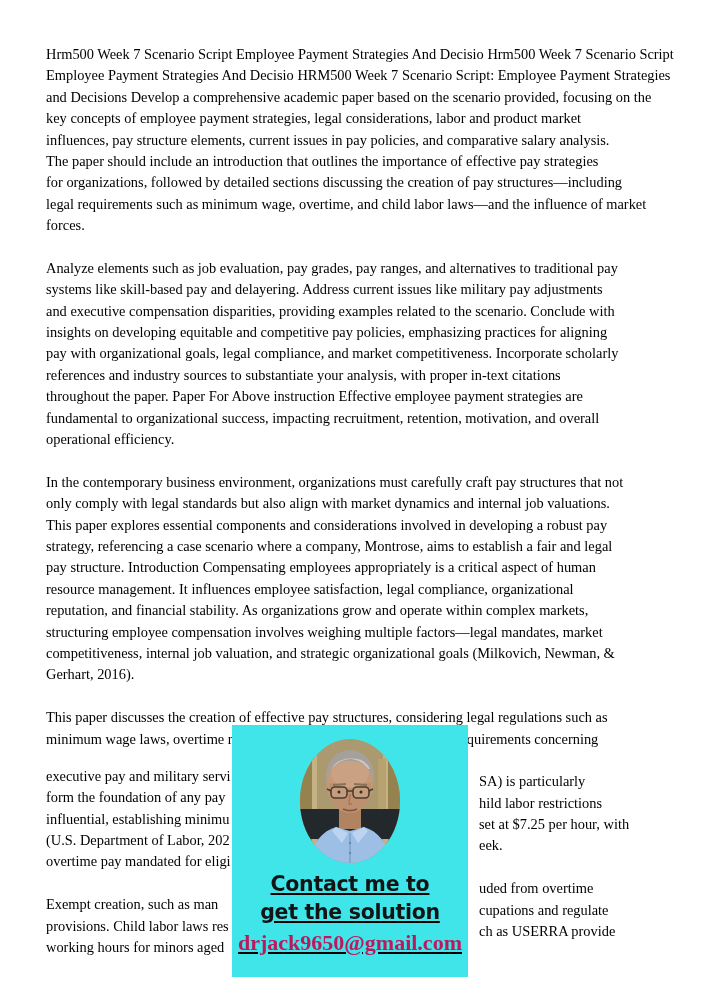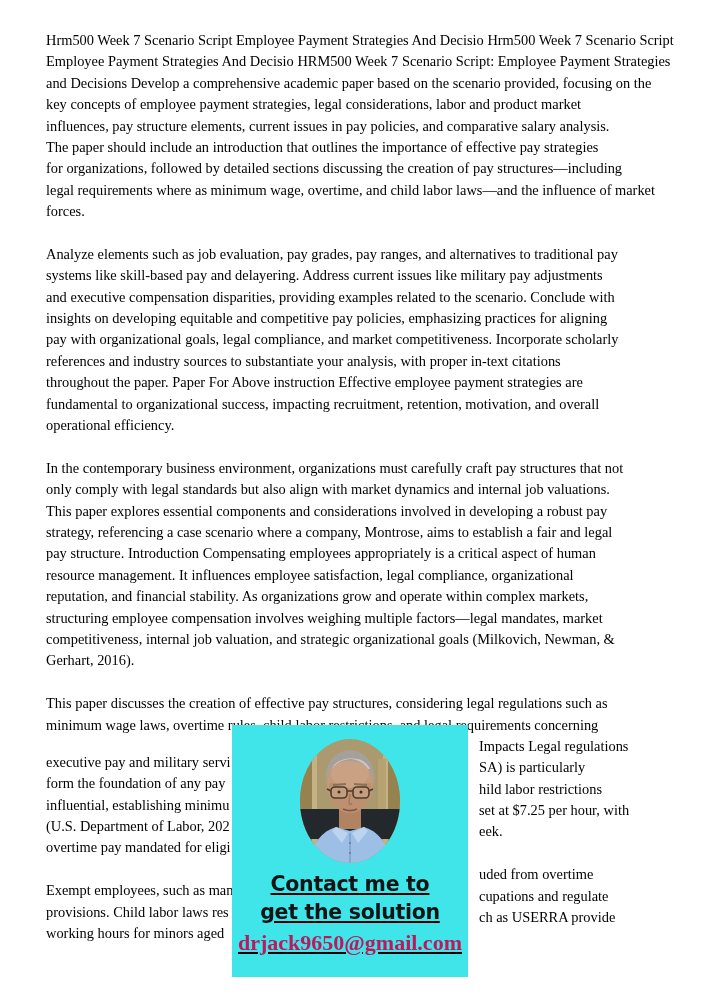--- a/index.html
+++ b/index.html
@@ -9,21 +9,21 @@
     position:relative;
     width:708px;
     height:1000px;
     background:#ffffff;
     overflow:hidden;
   }
 
   .doc {
     position:absolute;
     left:46px;
-    top:30px;
+    top:44px;
     width:640px;
     font-family:"Liberation Serif", serif;
     font-size:14.4px;
     line-height:21.4px;
     color:#000000;
     white-space:nowrap;
     z-index:1;
   }
   .paragraph { margin:0 0 21.4px 0; }
   .line { position:relative; height:21.4px; }
@@ -74,21 +74,21 @@
 
   <div class="doc">
       <div class="paragraph">
         <div class="line">Hrm500 Week 7 Scenario Script Employee Payment Strategies And Decisio Hrm500 Week 7 Scenario Script</div>
         <div class="line">Employee Payment Strategies And Decisio HRM500 Week 7 Scenario Script: Employee Payment Strategies</div>
         <div class="line">and Decisions Develop a comprehensive academic paper based on the scenario provided, focusing on the</div>
         <div class="line">key concepts of employee payment strategies, legal considerations, labor and product market</div>
         <div class="line">influences, pay structure elements, current issues in pay policies, and comparative salary analysis.</div>
         <div class="line">The paper should include an introduction that outlines the importance of effective pay strategies</div>
         <div class="line">for organizations, followed by detailed sections discussing the creation of pay structures—including</div>
-        <div class="line">legal requirements where as minimum wage, overtime, and child labor laws—and the influence of market</div>
+        <div class="line">legal requirements such as minimum wage, overtime, and child labor laws—and the influence of market</div>
         <div class="line">forces.</div>
       </div>
       <div class="paragraph">
         <div class="line">Analyze elements such as job evaluation, pay grades, pay ranges, and alternatives to traditional pay</div>
         <div class="line">systems like skill-based pay and delayering. Address current issues like military pay adjustments</div>
         <div class="line">and executive compensation disparities, providing examples related to the scenario. Conclude with</div>
         <div class="line">insights on developing equitable and competitive pay policies, emphasizing practices for aligning</div>
         <div class="line">pay with organizational goals, legal compliance, and market competitiveness. Incorporate scholarly</div>
         <div class="line">references and industry sources to substantiate your analysis, with proper in-text citations</div>
         <div class="line">throughout the paper. Paper For Above instruction Effective employee payment strategies are</div>
@@ -103,28 +103,28 @@
         <div class="line">pay structure. Introduction Compensating employees appropriately is a critical aspect of human</div>
         <div class="line">resource management. It influences employee satisfaction, legal compliance, organizational</div>
         <div class="line">reputation, and financial stability. As organizations grow and operate within complex markets,</div>
         <div class="line">structuring employee compensation involves weighing multiple factors—legal mandates, market</div>
         <div class="line">competitiveness, internal job valuation, and strategic organizational goals (Milkovich, Newman, &amp;</div>
         <div class="line">Gerhart, 2016).</div>
       </div>
       <div class="paragraph">
         <div class="line">This paper discusses the creation of effective pay structures, considering legal regulations such as</div>
         <div class="line">minimum wage laws, overtime rules, child labor restrictions, and legal requirements concerning</div>
-        <div class="line"><span class="frag-left">executive pay and military servi</span><span class="frag-right">Impacts Legal regulations</span></div>
+        <div class="line"><span class="frag-left">executive pay and military servi</span></div>
         <div class="line"><span class="frag-left">form the foundation of any pay</span><span class="frag-right">SA) is particularly</span></div>
         <div class="line"><span class="frag-left">influential, establishing minimu</span><span class="frag-right">hild labor restrictions</span></div>
         <div class="line"><span class="frag-left">(U.S. Department of Labor, 202</span><span class="frag-right">set at $7.25 per hour, with</span></div>
         <div class="line"><span class="frag-left">overtime pay mandated for eligi</span><span class="frag-right">eek.</span></div>
       </div>
       <div class="paragraph">
-        <div class="line"><span class="frag-left">Exempt employees, such as man</span><span class="frag-right">uded from overtime</span></div>
+        <div class="line"><span class="frag-left">Exempt creation, such as man</span><span class="frag-right">uded from overtime</span></div>
         <div class="line"><span class="frag-left">provisions. Child labor laws res</span><span class="frag-right">cupations and regulate</span></div>
         <div class="line"><span class="frag-left">working hours for minors aged</span><span class="frag-right">ch as USERRA provide</span></div>
       </div>
     </div>
 
   <div class="card" style="background: rgb(63, 229, 233);">
     <div class="portrait">
       <svg viewBox="0 0 100 124" xmlns="http://www.w3.org/2000/svg">
 
         <rect x="0" y="0" width="100" height="124" fill="#ab9a6f"></rect>

